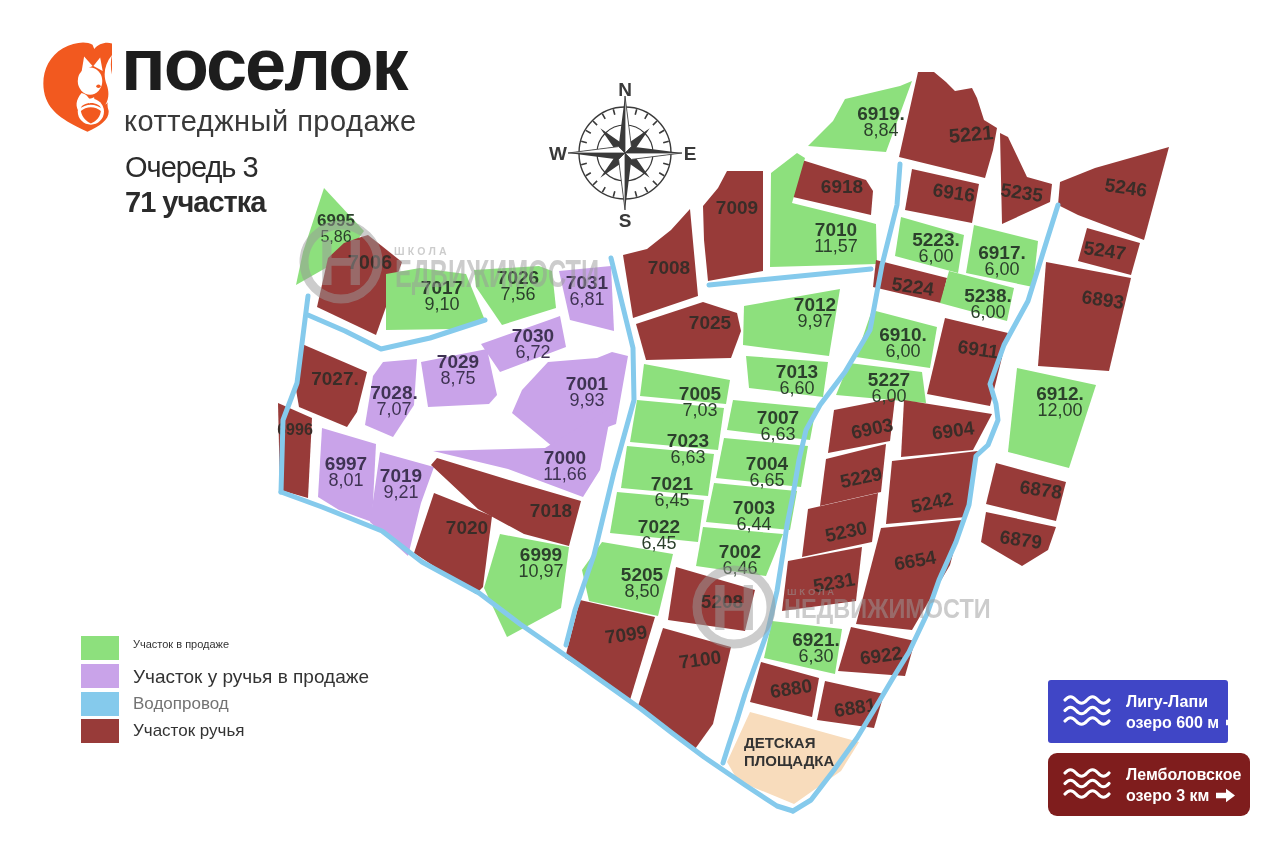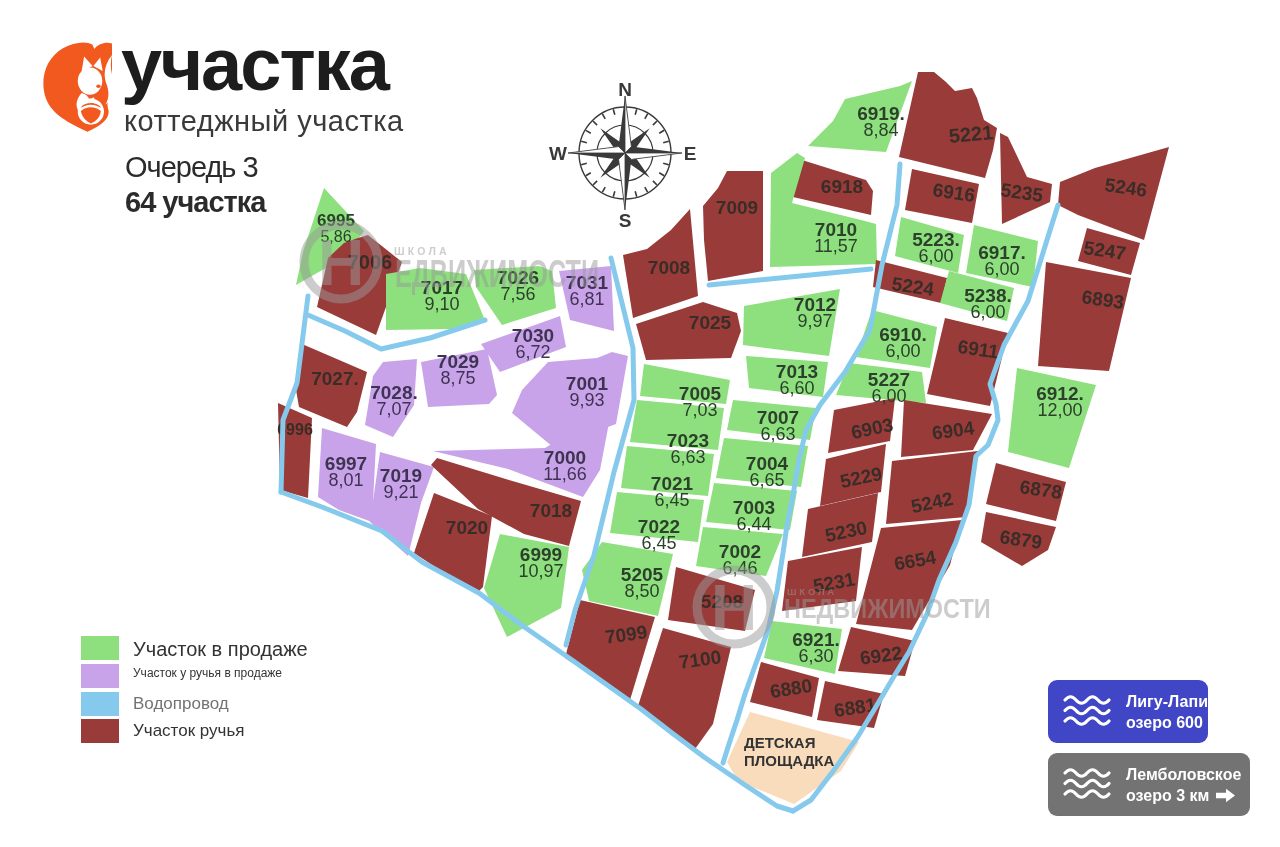--- a/index.html
+++ b/index.html
@@ -297,54 +297,54 @@
 <path d="M61 60 L64 42 L74 53 Z" fill="#ffffff"></path>
 <path d="M75 53 L83 43 L86 59 Z" fill="#ffffff"></path>
 <path d="M61 85 C54 93 53 102 59 108 C64 113 71 114 75 110 L73 97 C69 89 66 86 61 85 Z" fill="#ffffff"></path>
 <ellipse cx="81" cy="77" rx="2.6" ry="2.1" fill="#f2591f"></ellipse>
 <circle cx="72" cy="107" r="15.5" fill="#ffffff"></circle>
 <path d="M60 104 C60 100 66 97 72 97 C78 97 84 100 84 104 C84 113 78 119 72 121 C66 119 60 112 60 104 Z" fill="#f2591f"></path>
 <path d="M58 106 Q72 95 86 106" stroke="#ffffff" stroke-width="3" fill="none"></path>
 <path d="M70 97 Q72 92 76 91" stroke="#ffffff" stroke-width="2" fill="none"></path>
 </svg>
 
-<div style="position:absolute;left:121px;top:22px;font-size:74px;font-weight:700;letter-spacing:-2px;color:#1d1d1d">участка</div>
-
-<div style="position:absolute;left:124px;top:105px;font-size:29px;color:#3a3a3a;letter-spacing:0.5px">коттеджный участка</div>
+<div style="position:absolute;left:121px;top:22px;font-size:74px;font-weight:700;letter-spacing:-2px;color:#1d1d1d">поселок</div>
+
+<div style="position:absolute;left:124px;top:105px;font-size:29px;color:#3a3a3a;letter-spacing:0.5px">коттеджный продаже</div>
 
 <div style="position:absolute;left:125px;top:151px;font-size:29px;font-weight:400;letter-spacing:-1px;color:#2b2b2b">Очередь 3</div>
 
-<div style="position:absolute;left:125px;top:186px;font-size:29px;font-weight:700;letter-spacing:-1px;color:#2b2b2b">64 участка</div>
+<div style="position:absolute;left:125px;top:186px;font-size:29px;font-weight:700;letter-spacing:-1px;color:#2b2b2b">71 участка</div>
 
 <div style="position:absolute;left:81px;top:636px;width:38px;height:24px;background:#8de07d"></div>
 
-<div style="position:absolute;left:133px;top:638px;font-size:20px;color:#333">Участок в продаже</div>
+<div style="position:absolute;left:133px;top:638px;font-size:11px;color:#333">Участок в продаже</div>
 
 <div style="position:absolute;left:81px;top:664px;width:38px;height:24px;background:#c9a3e9"></div>
 
-<div style="position:absolute;left:133px;top:666px;font-size:12px;color:#333">Участок у ручья в продаже</div>
+<div style="position:absolute;left:133px;top:666px;font-size:19px;color:#333">Участок у ручья в продаже</div>
 
 <div style="position:absolute;left:81px;top:692px;width:38px;height:24px;background:#85caec"></div>
 
 <div style="position:absolute;left:133px;top:694px;font-size:17px;color:#737373">Водопровод</div>
 
 <div style="position:absolute;left:81px;top:719px;width:38px;height:24px;background:#983b39"></div>
 
 <div style="position:absolute;left:133px;top:721px;font-size:17px;color:#333">Участок ручья</div>
-<div style="position:absolute;left:1048px;top:680px;width:160px;height:63px;background:#4046c6;border-radius:9px">
+<div style="position:absolute;left:1048px;top:680px;width:180px;height:63px;background:#4046c6;border-radius:3px">
     <svg width="54" height="34" viewBox="0 0 54 34" style="position:absolute;left:15px;top:14px">
       <path d="M2 6 q5.5 -6.5 11 0 t11 0 t11 0 t11 0" stroke="#fff" stroke-width="3.1" fill="none" stroke-linecap="round"></path>
       <path d="M2 16.5 q5.5 -6.5 11 0 t11 0 t11 0 t11 0" stroke="#fff" stroke-width="3.1" fill="none" stroke-linecap="round"></path>
       <path d="M2 27 q5.5 -6.5 11 0 t11 0 t11 0 t11 0" stroke="#fff" stroke-width="3.1" fill="none" stroke-linecap="round"></path>
     </svg>
     <div style="position:absolute;left:78px;top:11px;color:#fff;font-weight:700;font-size:16px;line-height:21px;white-space:nowrap">Лигу-Лапи<br>озеро 600 м<svg width="19" height="15" viewBox="0 0 18 14" style="display:inline-block;vertical-align:-2px;margin-left:7px">
         <path d="M0 4.5 h9.5 V0.5 l8.5 6.5 l-8.5 6.5 V9.5 H0 z" fill="#fff"></path>
       </svg></div>
   </div>
-<div style="position:absolute;left:1048px;top:753px;width:202px;height:63px;background:#737373;border-radius:9px">
+<div style="position:absolute;left:1048px;top:753px;width:202px;height:63px;background:#7f1d1d;border-radius:9px">
     <svg width="54" height="34" viewBox="0 0 54 34" style="position:absolute;left:15px;top:14px">
       <path d="M2 6 q5.5 -6.5 11 0 t11 0 t11 0 t11 0" stroke="#fff" stroke-width="3.1" fill="none" stroke-linecap="round"></path>
       <path d="M2 16.5 q5.5 -6.5 11 0 t11 0 t11 0 t11 0" stroke="#fff" stroke-width="3.1" fill="none" stroke-linecap="round"></path>
       <path d="M2 27 q5.5 -6.5 11 0 t11 0 t11 0 t11 0" stroke="#fff" stroke-width="3.1" fill="none" stroke-linecap="round"></path>
     </svg>
     <div style="position:absolute;left:78px;top:11px;color:#fff;font-weight:700;font-size:16px;line-height:21px;white-space:nowrap">Лемболовское<br>озеро 3 км<svg width="19" height="15" viewBox="0 0 18 14" style="display:inline-block;vertical-align:-2px;margin-left:7px">
         <path d="M0 4.5 h9.5 V0.5 l8.5 6.5 l-8.5 6.5 V9.5 H0 z" fill="#fff"></path>
       </svg></div>
   </div>
 </body></html>

